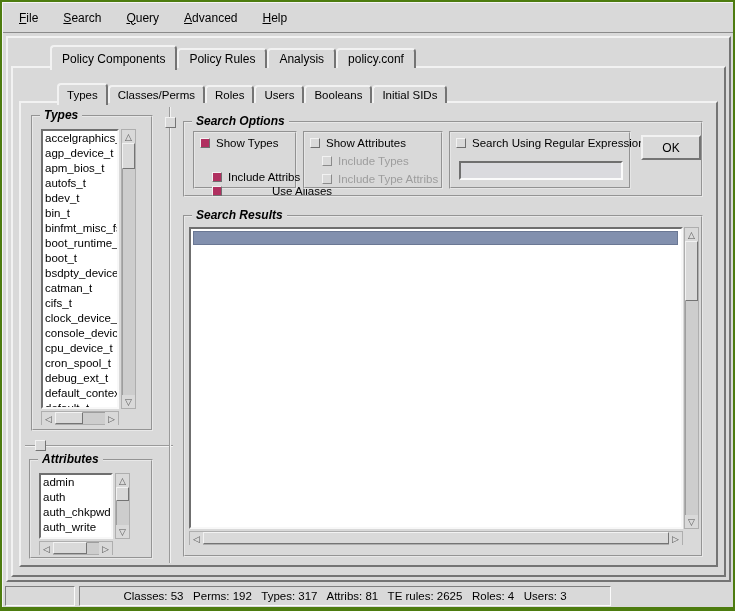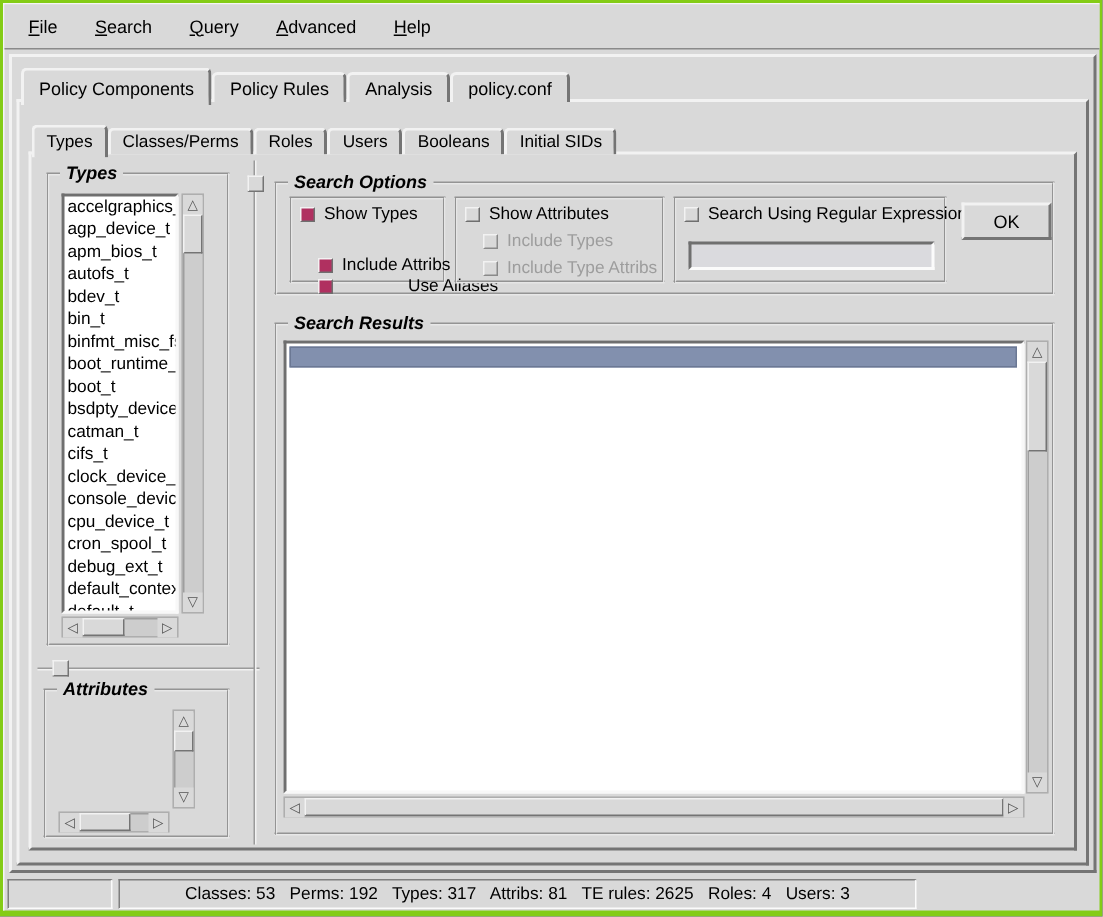--- a/index.html
+++ b/index.html
@@ -1,29 +1,29 @@
 <!DOCTYPE html>
 <html><head>
 <meta charset="utf-8">
 <style>
   html,body{margin:0;padding:0;background:#888;}
   *{box-sizing:border-box;font-family:"Liberation Sans","DejaVu Sans",sans-serif;}
-  #window{position:relative;width:735px;height:611px;background:#84cc16;}
+  #window{position:relative;width:735px;height:611px;background:#4d7c0f;}
   #win-inner{position:absolute;left:2px;top:2px;width:731px;height:605px;background:#d9d9d9;
     border-top:1px solid #f5f5f5;border-left:1px solid #f5f5f5;}
   .raised{border-top:2px solid #f2f2f2;border-left:2px solid #f2f2f2;
     border-right:2px solid #747474;border-bottom:2px solid #747474;background:#d9d9d9;}
   .groovebox{border:2px groove #e6e6e6;padding-left:40px;}
   
   #menubar{position:absolute;left:0;top:0;width:730px;height:30px;display:flex;align-items:center;
     padding-left:12px;border-bottom:1px solid #8a8a8a;background:#d9d9d9;}
   .menu-item{font-size:12px;color:#000;margin-right:17px;padding:2px 4px;cursor:default;}
   
   #mainframe{position:absolute;left:3px;top:33px;width:725px;height:546px;}
-  .tabrow{display:flex;align-items:flex-end;position:relative;z-index:3;}
+  .tabrow{display:flex;align-items:flex-end;position:relative;z-index:3;margin-left:36px;}
   .tab{background:#d9d9d9;border-top:2px solid #f2f2f2;border-left:2px solid #f2f2f2;
     border-right:2px solid #747474;border-bottom:none;border-radius:4px 4px 0 0;
     padding:0 10px;font-size:12px;display:flex;align-items:center;height:20px;cursor:default;}
   .tab.active{height:25px;margin-bottom:-2px;z-index:4;position:relative;}
   #toptabs{position:absolute;left:6px;top:3px;height:27px;}
   #toppanel{position:absolute;left:3px;top:28px;width:715px;height:511px;}
   #subtabs{position:absolute;left:8px;top:12px;height:23px;}
   #subtabs .tab{height:18px;font-size:11.5px;padding:0 8px;}
   #subtabs .tab.active{height:22px;}
   #subpanel{position:absolute;left:6px;top:33px;width:699px;height:466px;}
@@ -163,20 +163,26 @@
                   <span>▷</span>
                 </div>
           </div>
         </div>
 
         <div class="sash-line-h" style="left:4px;top:342px;width:148px;"></div>
         <div class="sash-handle" style="left:14px;top:337px;"></div>
 
         <div class="labelframe" style="left:8px;top:356px;width:124px;height:100px;">
           <span class="lf-title">Attributes</span>
+          <div class="listbox" style="left:8px;top:12px;width:74px;height:66px;">
+                <div class="lb-item">admin</div>
+                <div class="lb-item">auth</div>
+                <div class="lb-item">auth_chkpwd</div>
+                <div class="lb-item">auth_write</div>
+              </div>
           <div class="sb sb-v" style="left:84px;top:12px;width:15px;height:66px;">
             <div class="sb-btn">
                   <span>△</span>
                 </div>
             <div class="sb-thumb" style="height:14px;"></div>
             <div class="sb-fill"></div>
             <div class="sb-btn">
                   <span>▽</span>
                 </div>
           </div>

